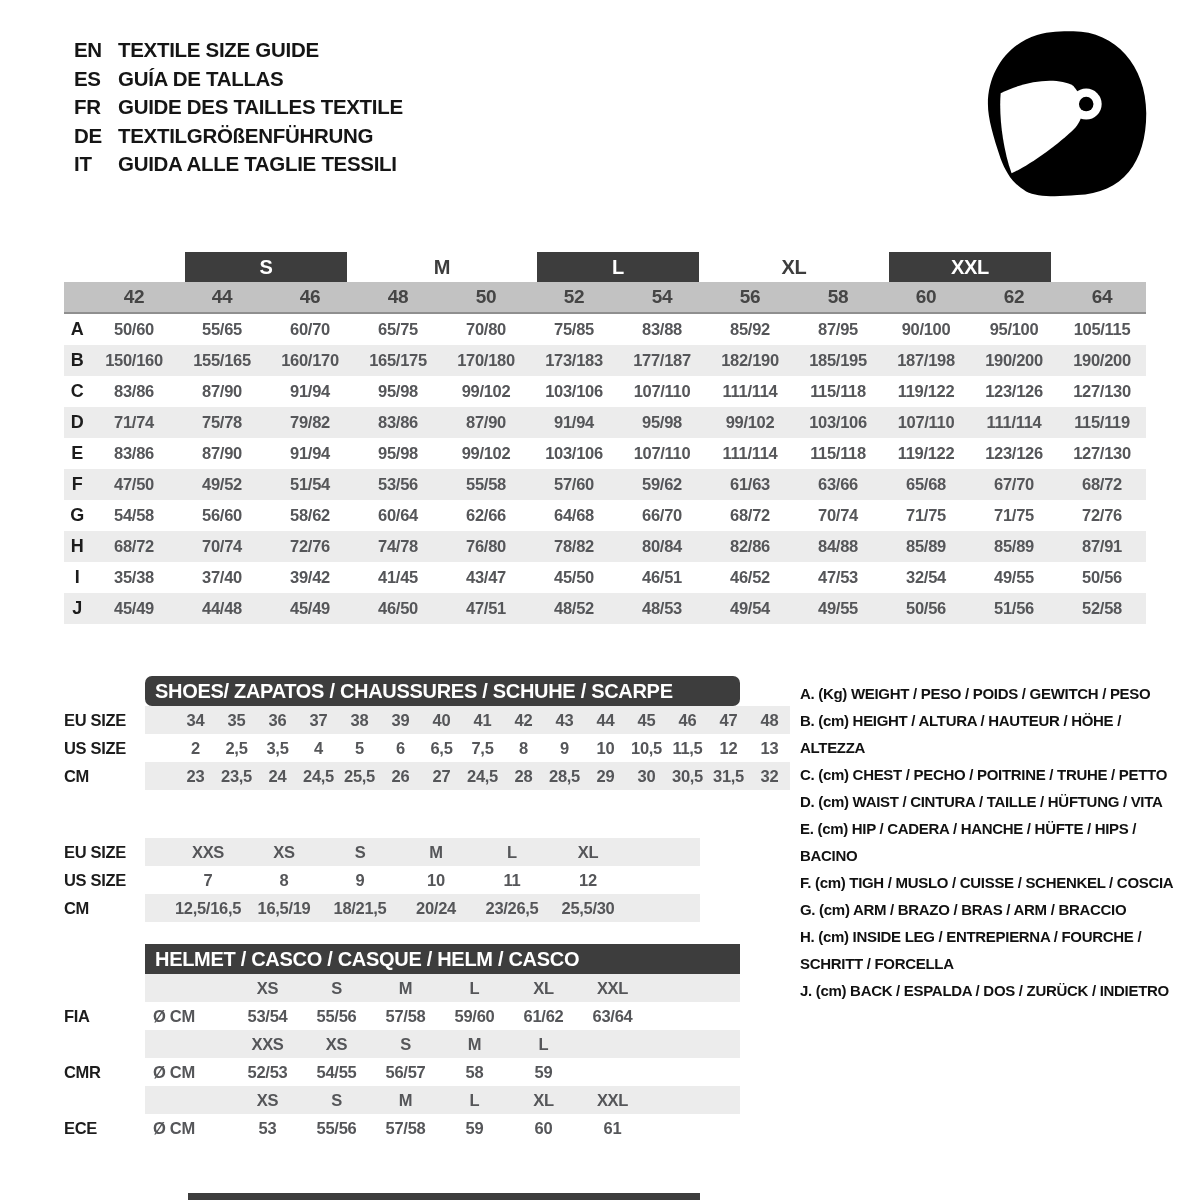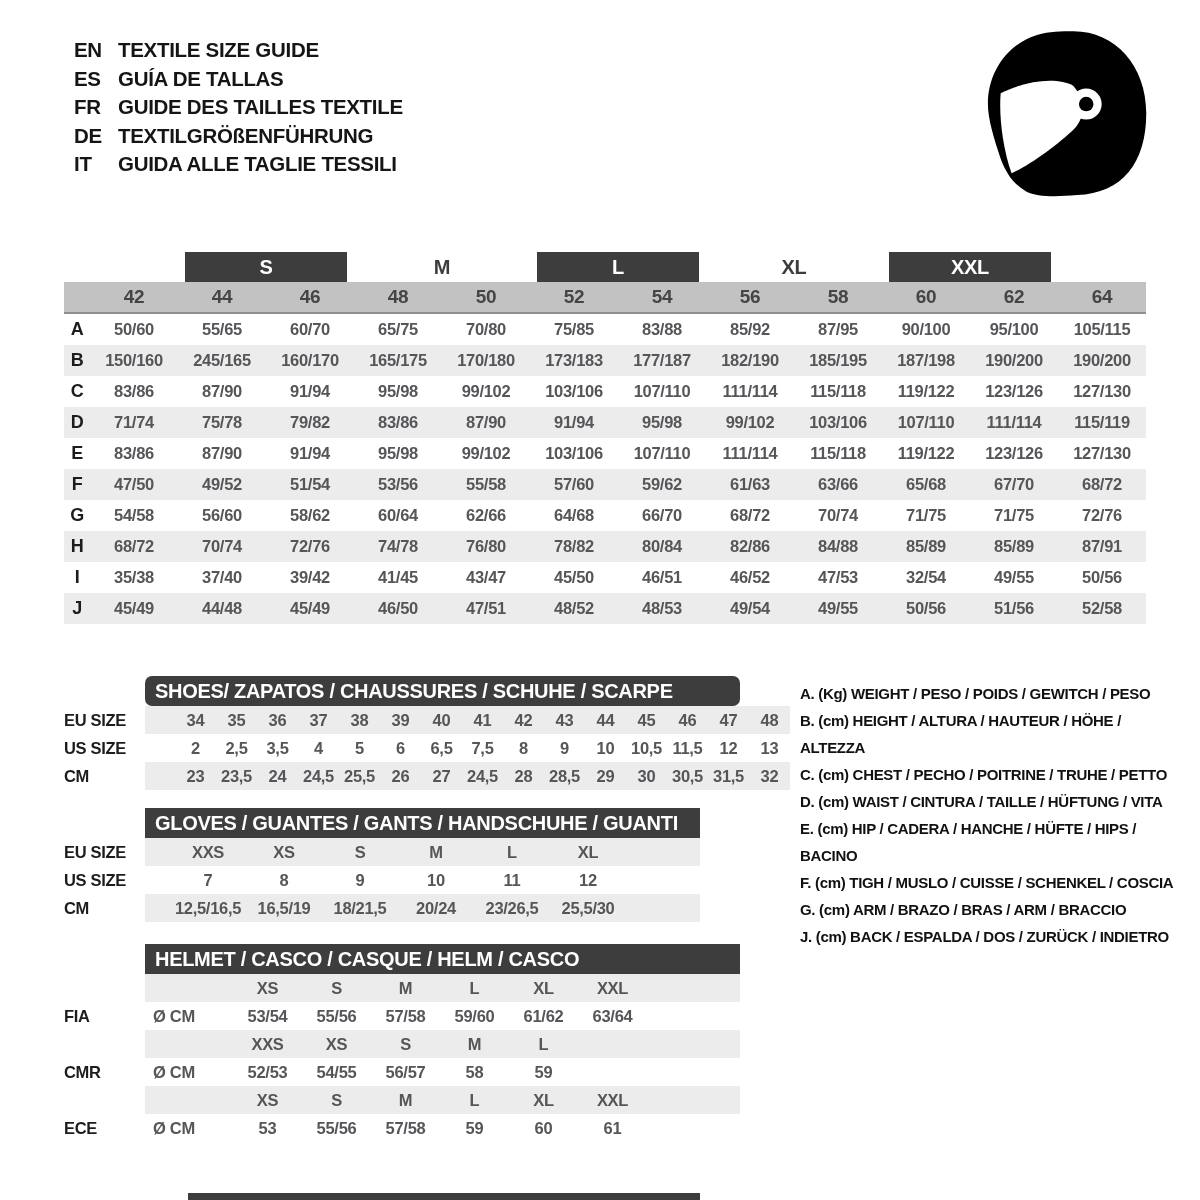--- a/index.html
+++ b/index.html
@@ -117,21 +117,21 @@
         <div class="mt-cell val" style="width: 88px;">83/88</div>
         <div class="mt-cell val" style="width: 88px;">85/92</div>
         <div class="mt-cell val" style="width: 88px;">87/95</div>
         <div class="mt-cell val" style="width: 88px;">90/100</div>
         <div class="mt-cell val" style="width: 88px;">95/100</div>
         <div class="mt-cell val" style="width: 88px;">105/115</div>
       </div>
       <div class="mt-row stripe">
         <div class="mt-cell row-label" style="width: 26px;">B</div>
         <div class="mt-cell val" style="width: 88px;">150/160</div>
-        <div class="mt-cell val" style="width: 88px;">245/165</div>
+        <div class="mt-cell val" style="width: 88px;">155/165</div>
         <div class="mt-cell val" style="width: 88px;">160/170</div>
         <div class="mt-cell val" style="width: 88px;">165/175</div>
         <div class="mt-cell val" style="width: 88px;">170/180</div>
         <div class="mt-cell val" style="width: 88px;">173/183</div>
         <div class="mt-cell val" style="width: 88px;">177/187</div>
         <div class="mt-cell val" style="width: 88px;">182/190</div>
         <div class="mt-cell val" style="width: 88px;">185/195</div>
         <div class="mt-cell val" style="width: 88px;">187/198</div>
         <div class="mt-cell val" style="width: 88px;">190/200</div>
         <div class="mt-cell val" style="width: 88px;">190/200</div>
@@ -318,21 +318,20 @@
             <div class="s-cell" style="width: 41px;">30</div>
             <div class="s-cell" style="width: 41px;">30,5</div>
             <div class="s-cell" style="width: 41px;">31,5</div>
             <div class="s-cell" style="width: 41px;">32</div>
           </div>
         </div>
       </div>
   </div>
 
   <div class="section" id="glovesSection" style="top:808px;width:700px;height:114px;">
-    <div class="sec-bar" style="width:555px;">GLOVES / GUANTES / GANTS / HANDSCHUHE / GUANTI</div>
     <div class="sec-rows" id="glovesRows">
         <div class="s-row">
           <div class="s-label" style="width: 81px;">EU SIZE</div>
           <div class="s-strip" style="width: 555px; background: rgb(236, 236, 236); padding-left: 25px;">
             <div class="s-cell" style="width: 76px;">XXS</div>
             <div class="s-cell" style="width: 76px;">XS</div>
             <div class="s-cell" style="width: 76px;">S</div>
             <div class="s-cell" style="width: 76px;">M</div>
             <div class="s-cell" style="width: 76px;">L</div>
             <div class="s-cell" style="width: 76px;">XL</div>
@@ -442,17 +441,18 @@
   </div>
 
   <div class="legend" id="legend">
       <div class="legend-line">A. (Kg) WEIGHT / PESO / POIDS / GEWITCH / PESO</div>
       <div class="legend-line">B. (cm) HEIGHT / ALTURA / HAUTEUR / HÖHE / ALTEZZA</div>
       <div class="legend-line">C. (cm) CHEST / PECHO / POITRINE / TRUHE / PETTO</div>
       <div class="legend-line">D. (cm) WAIST / CINTURA / TAILLE / HÜFTUNG / VITA</div>
       <div class="legend-line">E. (cm) HIP / CADERA / HANCHE / HÜFTE / HIPS / BACINO</div>
       <div class="legend-line">F. (cm) TIGH / MUSLO / CUISSE / SCHENKEL / COSCIA</div>
       <div class="legend-line">G. (cm) ARM / BRAZO / BRAS / ARM / BRACCIO</div>
+      <div class="legend-line">H. (cm) INSIDE LEG / ENTREPIERNA / FOURCHE / SCHRITT / FORCELLA</div>
       <div class="legend-line">J. (cm) BACK / ESPALDA / DOS / ZURÜCK / INDIETRO</div>
     </div>
 
   <div class="bottom-bar"></div>
 </div>
 
 </body></html>

